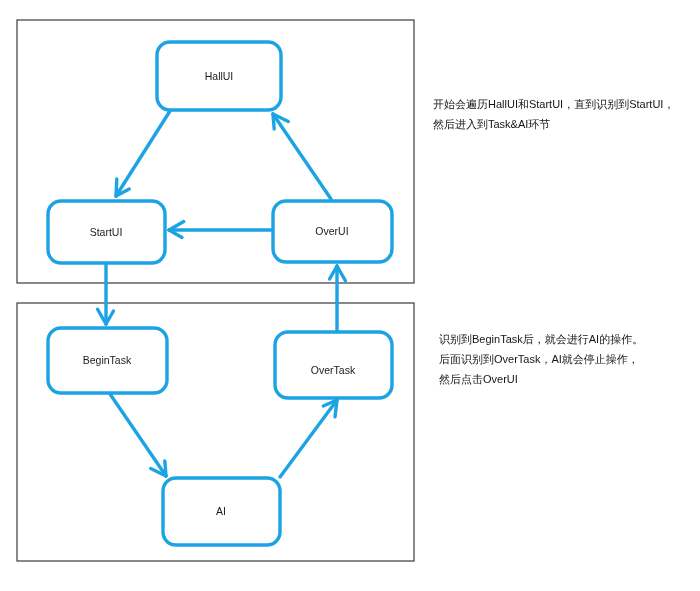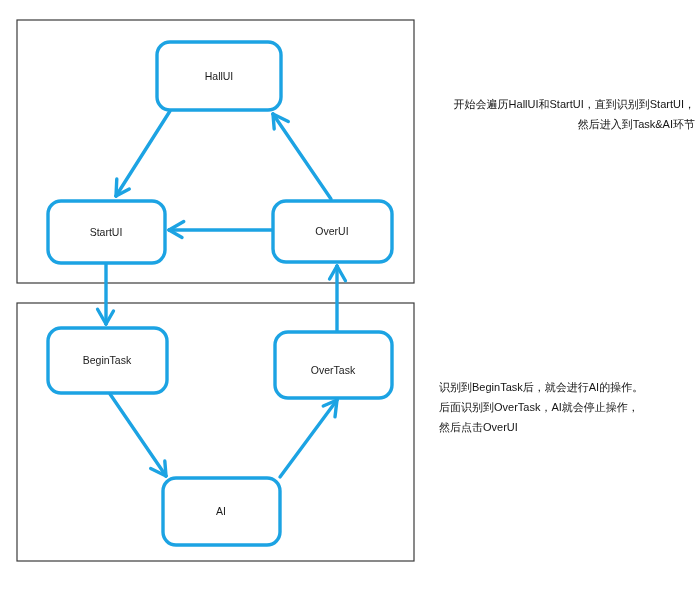--- a/index.html
+++ b/index.html
@@ -27,27 +27,25 @@
     font-size: 11px;
     color: #141414;
     line-height: 20px;
     white-space: pre-line;
     letter-spacing: 0px;
   }
   #annotation-top {
     left: 433px;
     top: 94px;
     width: 262px;
-    text-align: right;
   }
   #annotation-bottom {
     left: 439px;
     top: 329px;
     width: 258px;
-    margin-top: 48px;
   }
   .node-label {
     font-size: 10.5px;
     fill: #1a1a1a;
     font-family: "Liberation Sans", "DejaVu Sans", sans-serif;
     text-anchor: middle;
     dominant-baseline: middle;
   }
 </style>
 </head>

